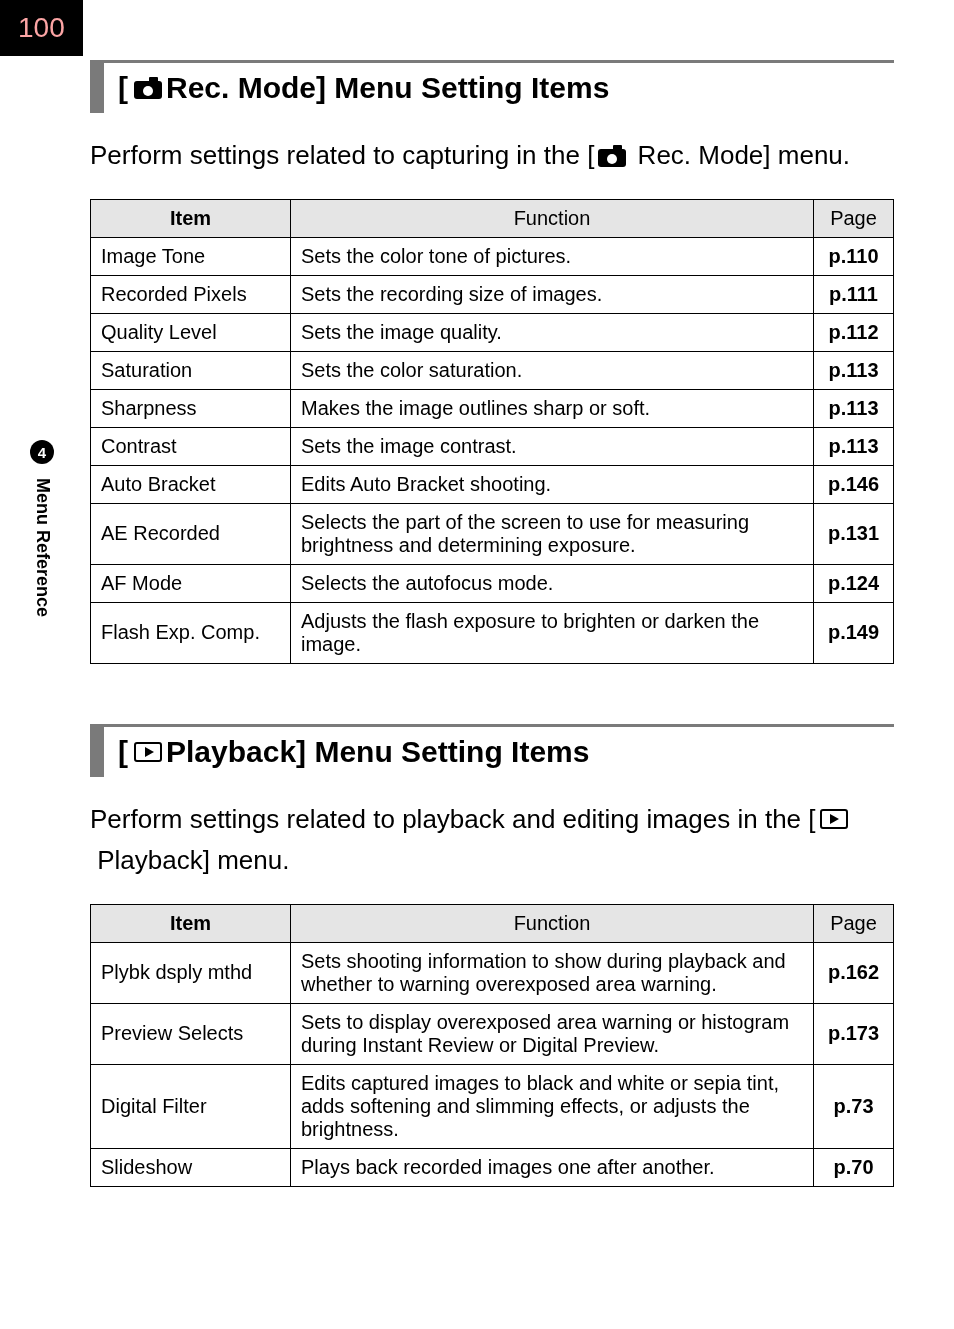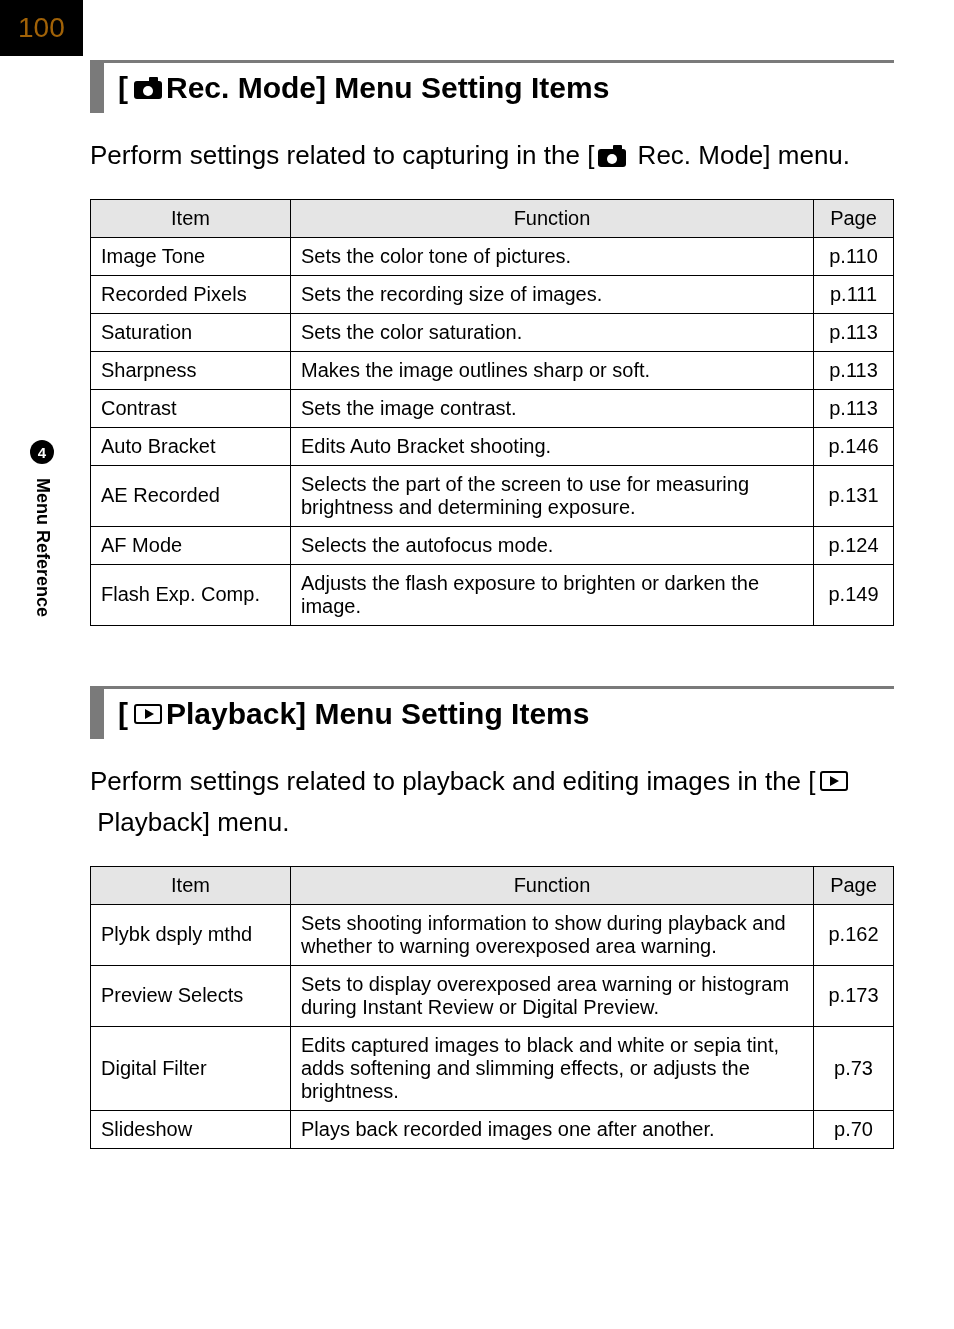--- a/index.html
+++ b/index.html
@@ -8,21 +8,21 @@
       background: #fff;
       width: 954px;
       height: 1329px;
       position: relative;
     }
     .page-number-tab {
       position: absolute;
       top: 0;
       left: 0;
       background: #000;
-      color: #a16207;
+      color: #fca5a5;
       padding: 12px 18px;
       font-size: 28px;
       font-weight: 400;
     }
     .side-tab {
       position: absolute;
       left: 30px;
       top: 440px;
       writing-mode: vertical-rl;
       text-orientation: mixed;
@@ -139,22 +139,22 @@
       padding: 7px 10px;
       font-size: 20px;
       vertical-align: middle;
     }
     th {
       background: #e5e5e5;
       font-weight: normal;
       text-align: center;
     }
     td.item-col { width: 200px; }
-    td.page-col { width: 80px; text-align: center; }
-    th.item-col { width: 200px; }
+    td.page-col { width: 80px; text-align: center; font-weight: bold; }
+    th.item-col { width: 200px; font-weight: bold; }
     th.page-col { width: 80px; }
     .section2 { margin-top: 20px; }
   </style>
 </head>
 <body>
 
 <div class="page-number-tab">100</div>
 
 <div class="side-tab">
   <span class="side-tab-circle">4</span>
@@ -194,20 +194,25 @@
           <td class="item-col">Image Tone</td>
           <td>Sets the color tone of pictures.</td>
           <td class="page-col">p.110</td>
         </tr>
         <tr>
           <td class="item-col">Recorded Pixels</td>
           <td>Sets the recording size of images.</td>
           <td class="page-col">p.111</td>
         </tr>
         <tr>
+          <td class="item-col">Quality Level</td>
+          <td>Sets the image quality.</td>
+          <td class="page-col">p.112</td>
+        </tr>
+        <tr>
           <td class="item-col">Saturation</td>
           <td>Sets the color saturation.</td>
           <td class="page-col">p.113</td>
         </tr>
         <tr>
           <td class="item-col">Sharpness</td>
           <td>Makes the image outlines sharp or soft.</td>
           <td class="page-col">p.113</td>
         </tr>
         <tr>

